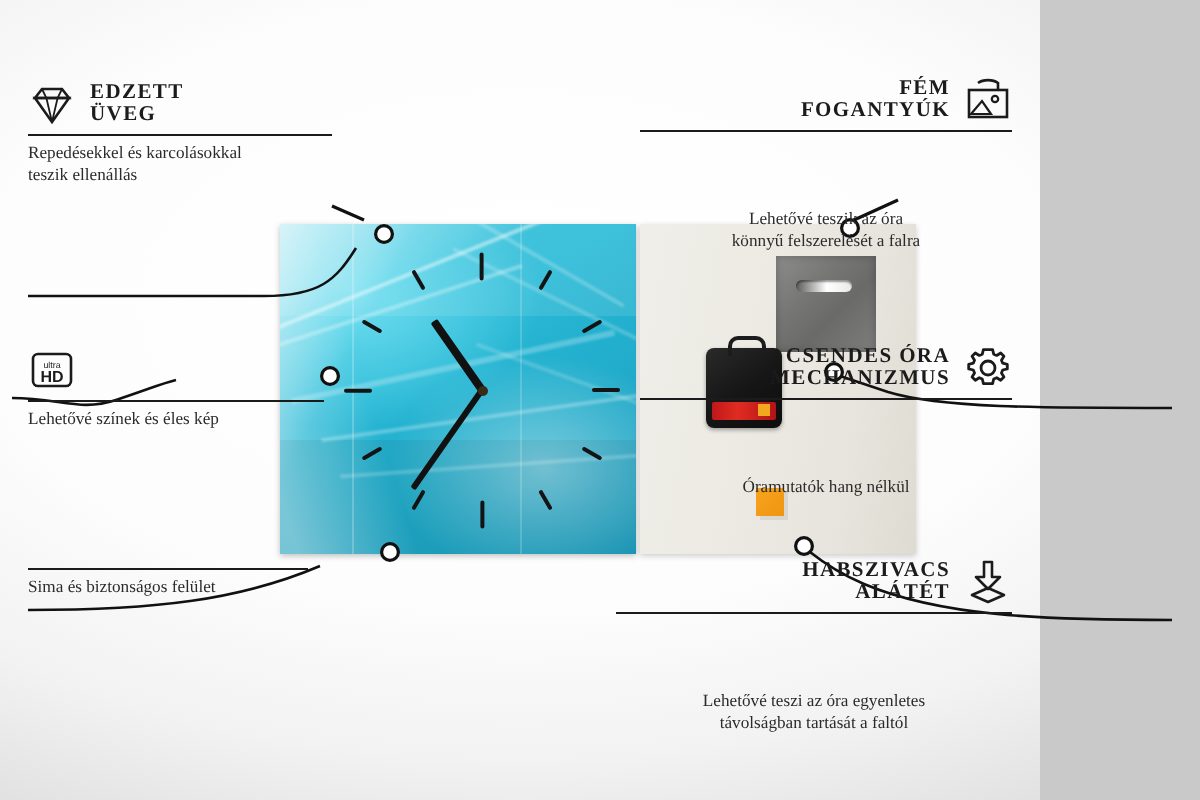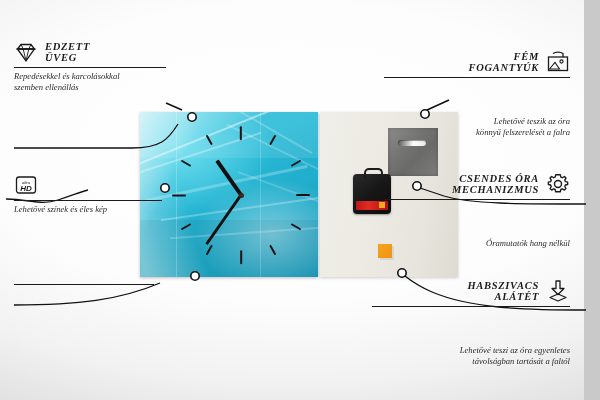--- a/index.html
+++ b/index.html
@@ -2,24 +2,23 @@
 <html><head>
 <meta charset="utf-8">
 <style>
   html,body{margin:0;padding:0;}
   body{
     width:600px;height:400px;overflow:hidden;
     font-family:"Liberation Serif", serif;
     background:#c9c9c9;
   }
   #stage{
-    position:relative;width:584px;height:400px;
+    position:relative;width:520px;height:400px;
     background:
       radial-gradient(ellipse 150% 110% at 50% 38%, #ffffff 0%, #fdfdfd 34%, #f2f2f2 52%, #dcdcdc 70%, #bdbdbd 88%, #b0b0b0 100%);
-    font-style: italic;
   }
 
   
   #product{
     position:absolute;left:140px;top:112px;width:318px;height:165px;
   }
   .panel{position:absolute;top:0;height:165px;}
 
   
   #clock-panel{
@@ -100,32 +99,32 @@
   .title{
     font-size:10.5px;line-height:11.5px;letter-spacing:.7px;color:#1b1b1b;
     font-weight:bold;text-transform:uppercase;white-space:pre-line;
   }
   .callout.left .title{text-align:left;}
   .callout.right .title{text-align:right;}
   .rule{height:1px;background:#1b1b1b;margin:3px 0 3px;}
   .sub{
     font-size:8.6px;line-height:10.5px;color:#2b2b2b;white-space:pre-line;
   }
-  .callout.right .sub{text-align:right;margin-top:38px;}
+  .callout.right .sub{text-align:center;margin-top:38px;}
 
   .ico{width:24px;height:24px;flex:0 0 24px;display:block;}
 
   #c-glass{left:14px;top:40px;width:178px;}
   #c-glass .rule{width:152px;}
   #c-print{left:14px;top:173px;width:172px;}
   #c-print .rule{width:148px;}
   #c-edge{left:14px;top:281px;width:164px;}
   #c-edge .rule{width:140px;}
 
-  #c-handle{right:14px;top:50px;width:186px;}
+  #c-handle{right:14px;top:38px;width:186px;}
   #c-silent{right:14px;top:172px;width:186px;}
   #c-foam{right:14px;top:279px;width:198px;}
 
   
   #wires{position:absolute;left:0;top:0;width:600px;height:400px;pointer-events:none;}
 </style>
 </head>
 <body>
 
 <div id="stage">
@@ -207,37 +206,38 @@
         <path d="M3.5 9 L12 21 L20.5 9 Z" fill="none" stroke="#1b1b1b" stroke-width="1.3"></path>
         <path d="M3.5 9 L7 4.5 H17 L20.5 9 Z" fill="none" stroke="#1b1b1b" stroke-width="1.3"></path>
         <path d="M7 4.5 L9.2 9 L12 21 L14.8 9 L17 4.5" fill="none" stroke="#1b1b1b" stroke-width=".9"></path>
         <path d="M3.5 9 H20.5" stroke="#1b1b1b" stroke-width=".9"></path>
       </svg>
       <div class="title">EDZETT
 ÜVEG</div>
     </div>
     <div class="rule"></div>
     <div class="sub">Repedésekkel és karcolásokkal
-szemben ellenállás</div>
+teszik ellenállás</div>
   </div>
 
   <div class="callout left" id="c-print">
     <div class="head">
       <svg class="ico" viewBox="0 0 24 24">
         <rect x="2.5" y="4" width="19" height="16" rx="2.5" fill="none" stroke="#1b1b1b" stroke-width="1.3"></rect>
         <text x="12" y="11" font-family="Liberation Sans, sans-serif" font-size="4.4" text-anchor="middle" fill="#1b1b1b">ultra</text>
         <text x="12" y="18" font-family="Liberation Sans, sans-serif" font-size="8" font-weight="bold" text-anchor="middle" fill="#1b1b1b">HD</text>
       </svg>
     </div>
     <div class="rule"></div>
     <div class="sub">Lehetővé színek és éles kép</div>
   </div>
 
   <div class="callout left" id="c-edge">
     <div class="rule"></div>
+    <div class="sub">Sima és biztonságos felület</div>
   </div>
 
   <div class="callout right" id="c-handle">
     <div class="head">
       <div class="title">FÉM
 FOGANTYÚK</div>
       <svg class="ico" viewBox="0 0 24 24">
         <rect x="2.5" y="7" width="19" height="13.5" fill="none" stroke="#1b1b1b" stroke-width="1.3"></rect>
         <path d="M7 3.5 C9.5 1.6 14.5 1.6 17 3.5 L17 7" fill="none" stroke="#1b1b1b" stroke-width="1.3"></path>
         <circle cx="15.5" cy="11.5" r="1.6" fill="none" stroke="#1b1b1b" stroke-width="1.1"></circle>

